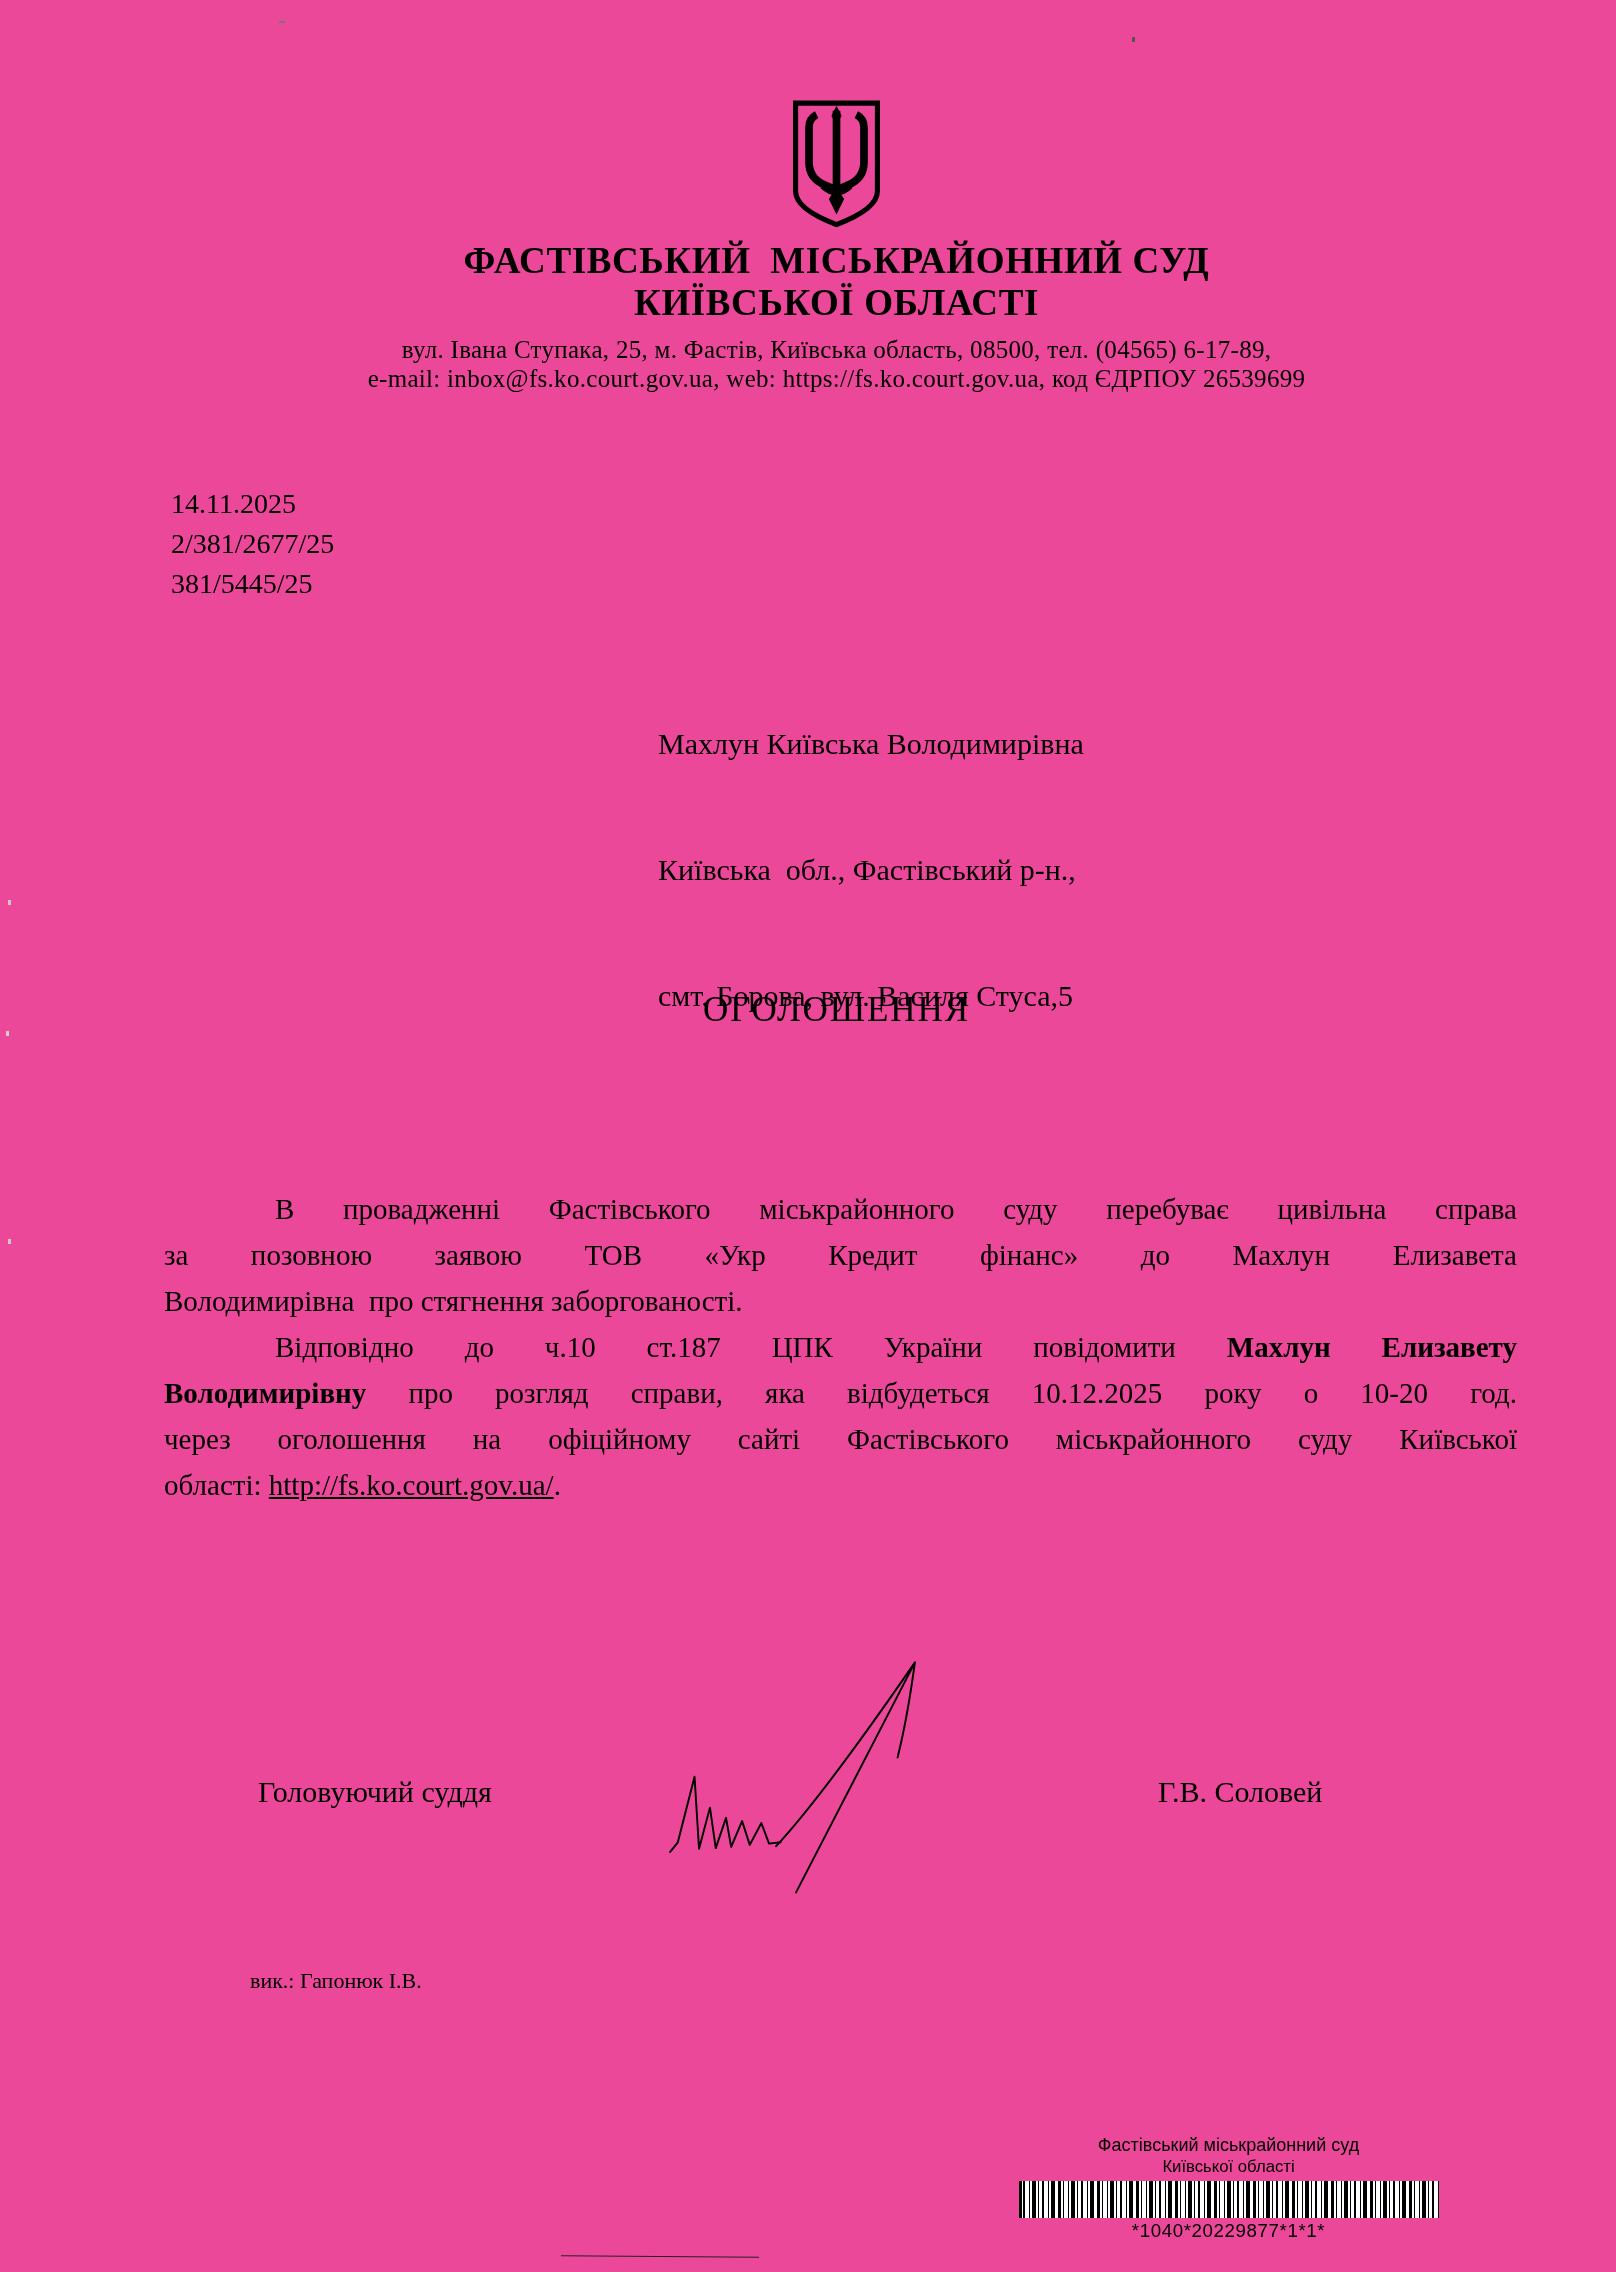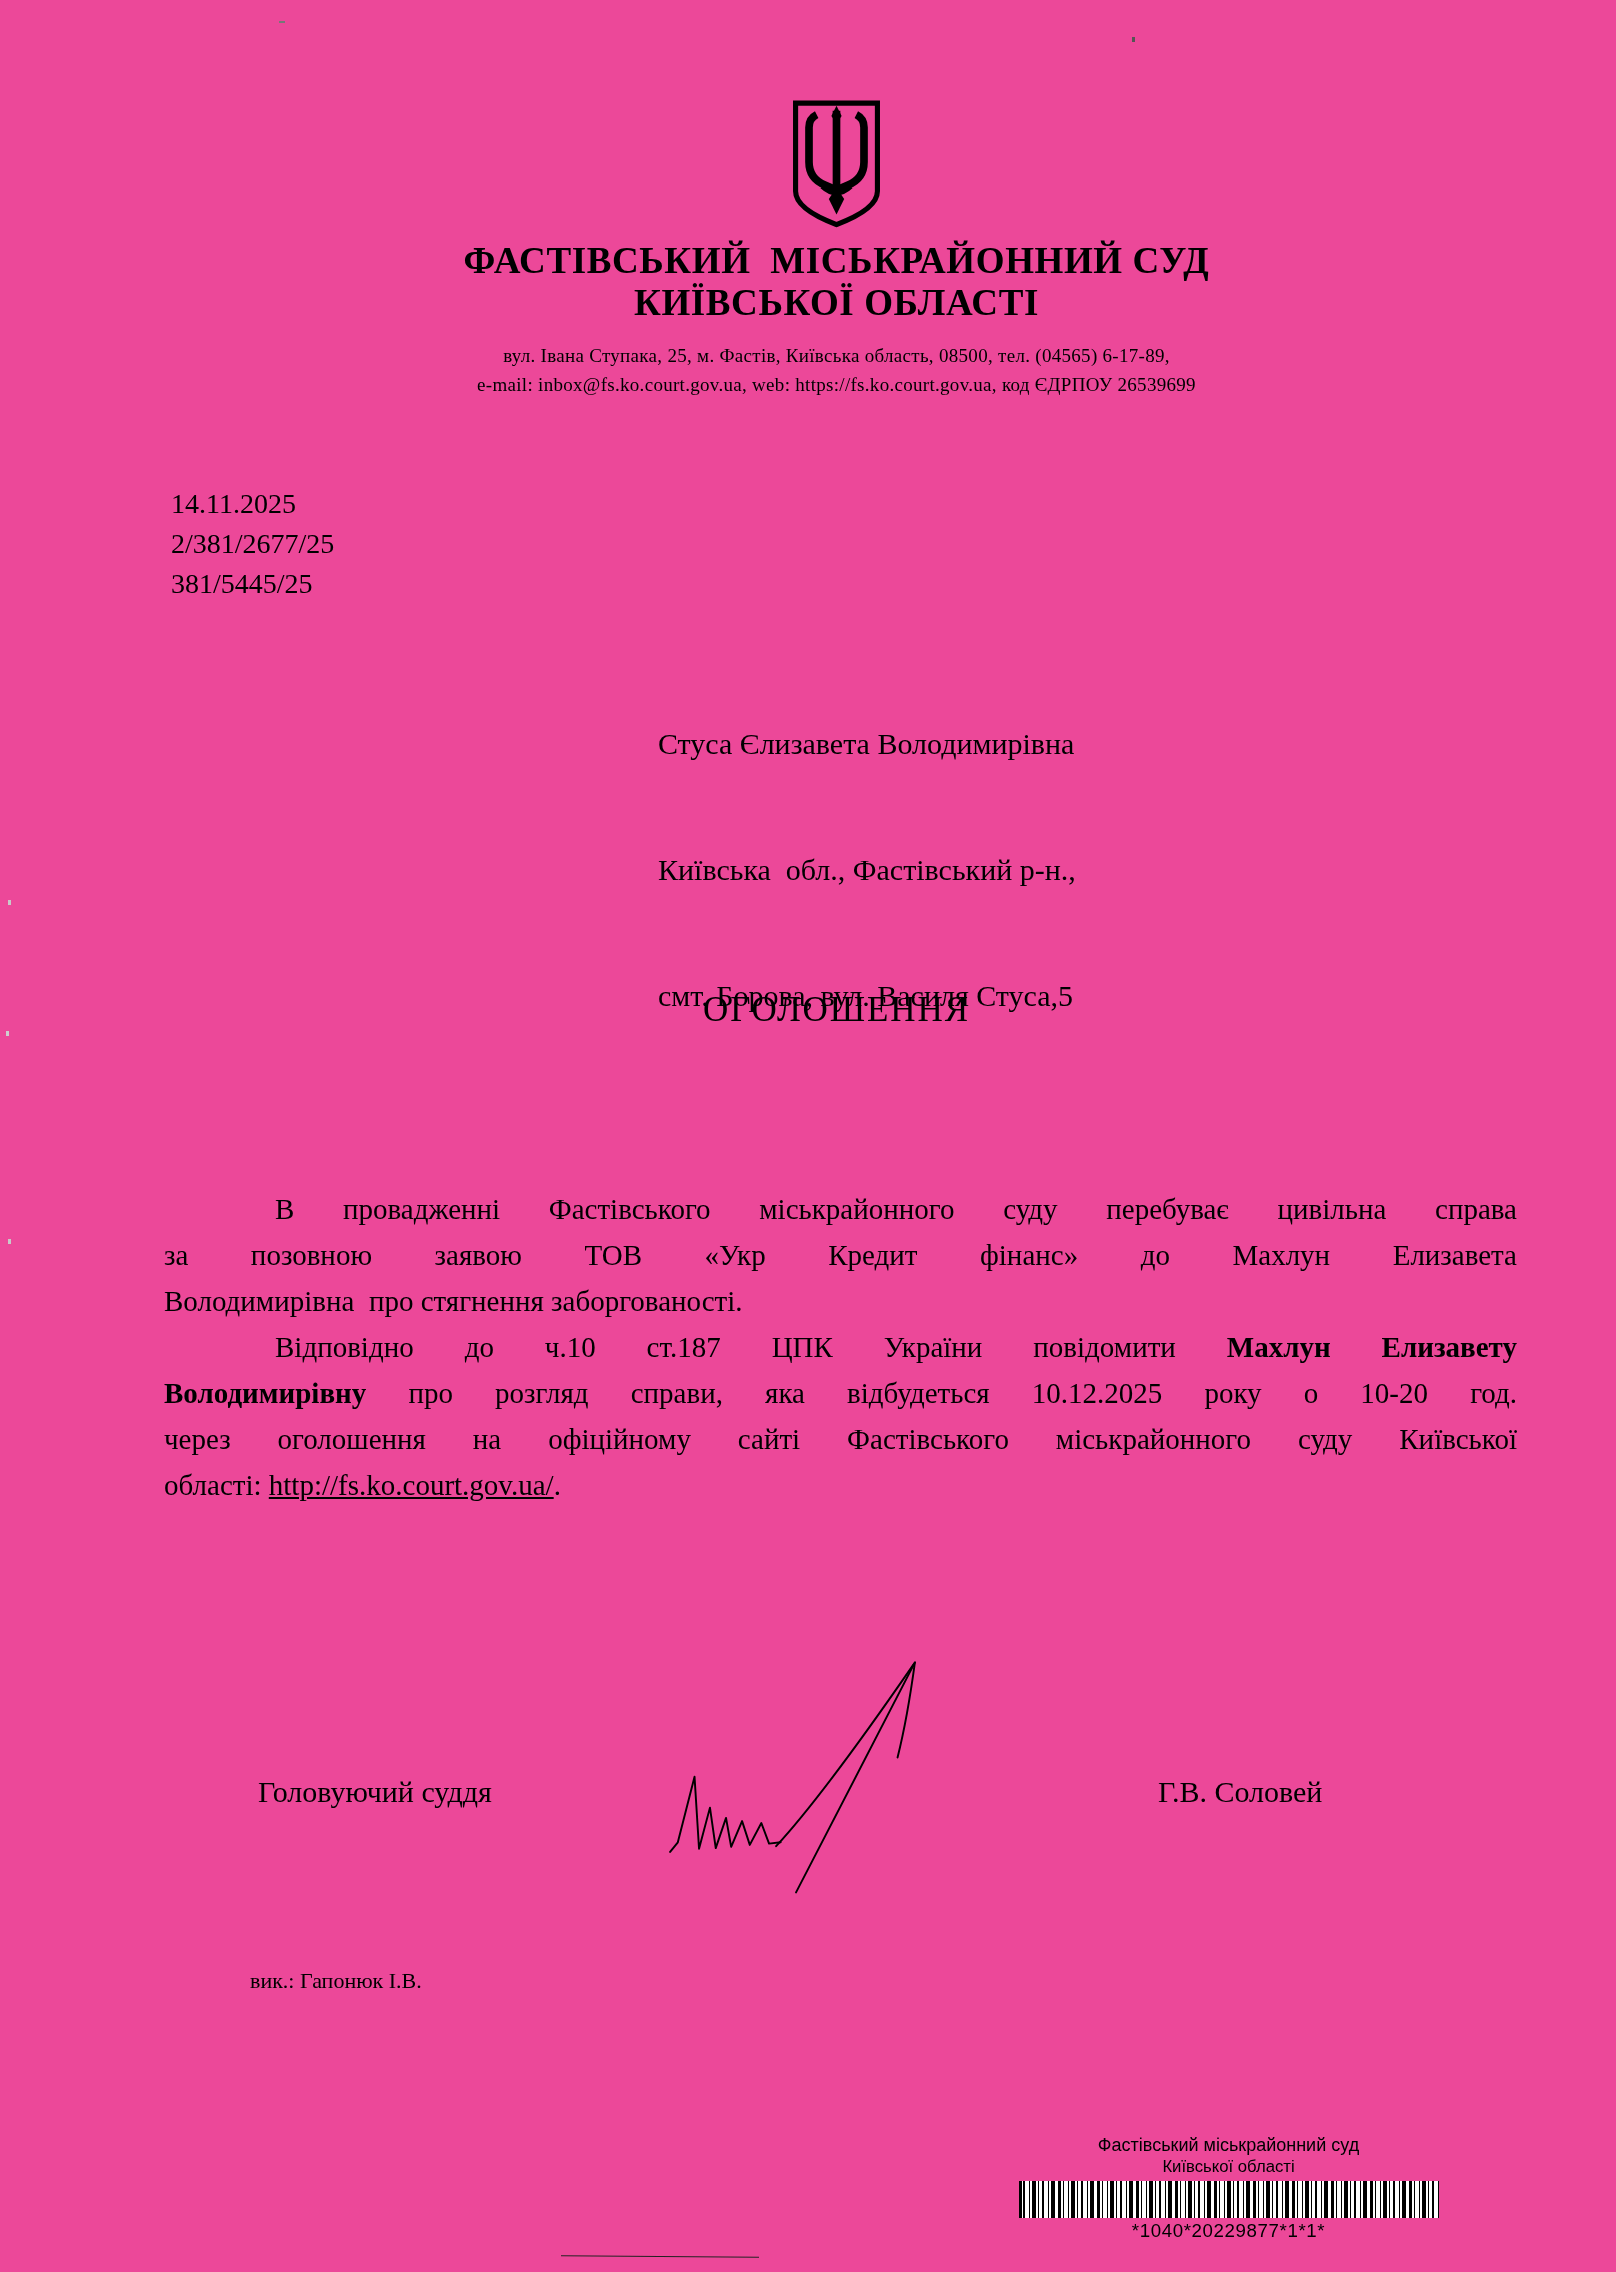--- a/index.html
+++ b/index.html
@@ -5,21 +5,21 @@
   html,body{margin:0;padding:0;background:#888;}
   .page{
     position:relative;width:1617px;height:2273px;background:#ec4899;
     font-family:"Liberation Serif",serif;color:#000;overflow:hidden;
   }
   
   .header{position:absolute;left:64px;top:98px;width:1545px;text-align:center;}
   .emblem{display:block;margin:0 auto 9px auto;width:95px;height:133px;}
   .court-line{font-weight:bold;font-size:37px;line-height:41px;letter-spacing:0.6px;white-space:pre-wrap;}
   .court-line2{margin-top:1.3px;}
-  .addr-block{margin-top:18px;font-size:19px;line-height:29px;letter-spacing:0.3px;}
+  .addr-block{margin-top:12px;font-size:25px;line-height:29px;letter-spacing:0.3px;}
   
   .meta{position:absolute;left:171px;top:484px;font-size:28px;line-height:40px;}
   
   .recipient{position:absolute;left:658px;top:639px;font-size:30px;line-height:42px;white-space:pre-wrap;}
   
   .doc-title{position:absolute;left:64px;top:990px;width:1545px;text-align:center;
              font-size:35px;letter-spacing:1.9px;}
   
   .body-block{position:absolute;left:164px;top:1167px;width:1353px;font-size:29px;line-height:46px;margin-top:19px;}
   .line{text-align:justify;text-align-last:justify;text-justify:inter-word;}
@@ -85,21 +85,21 @@
     </div>
   </div>
 
   <div class="meta">
     <div>14.11.2025</div>
     <div>2/381/2677/25</div>
     <div>381/5445/25</div>
   </div>
 
   <div class="recipient">
-    <div>Стуса Єлизавета Володимирівна</div>
+    <div>Махлун Київська Володимирівна</div>
     <div>Київська  обл., Фастівський р-н.,</div>
     <div>смт. Борова, вул. Василя Стуса,5</div>
   </div>
 
   <div class="doc-title">ОГОЛОШЕННЯ</div>
 
   <div class="body-block">
     <div class="line indent">В провадженні Фастівського міськрайонного суду перебуває цивільна справа</div>
     <div class="line">за позовною заявою ТОВ «Укр Кредит фінанс» до Махлун Елизавета</div>
     <div class="line last">Володимирівна  про стягнення заборгованості.</div>

